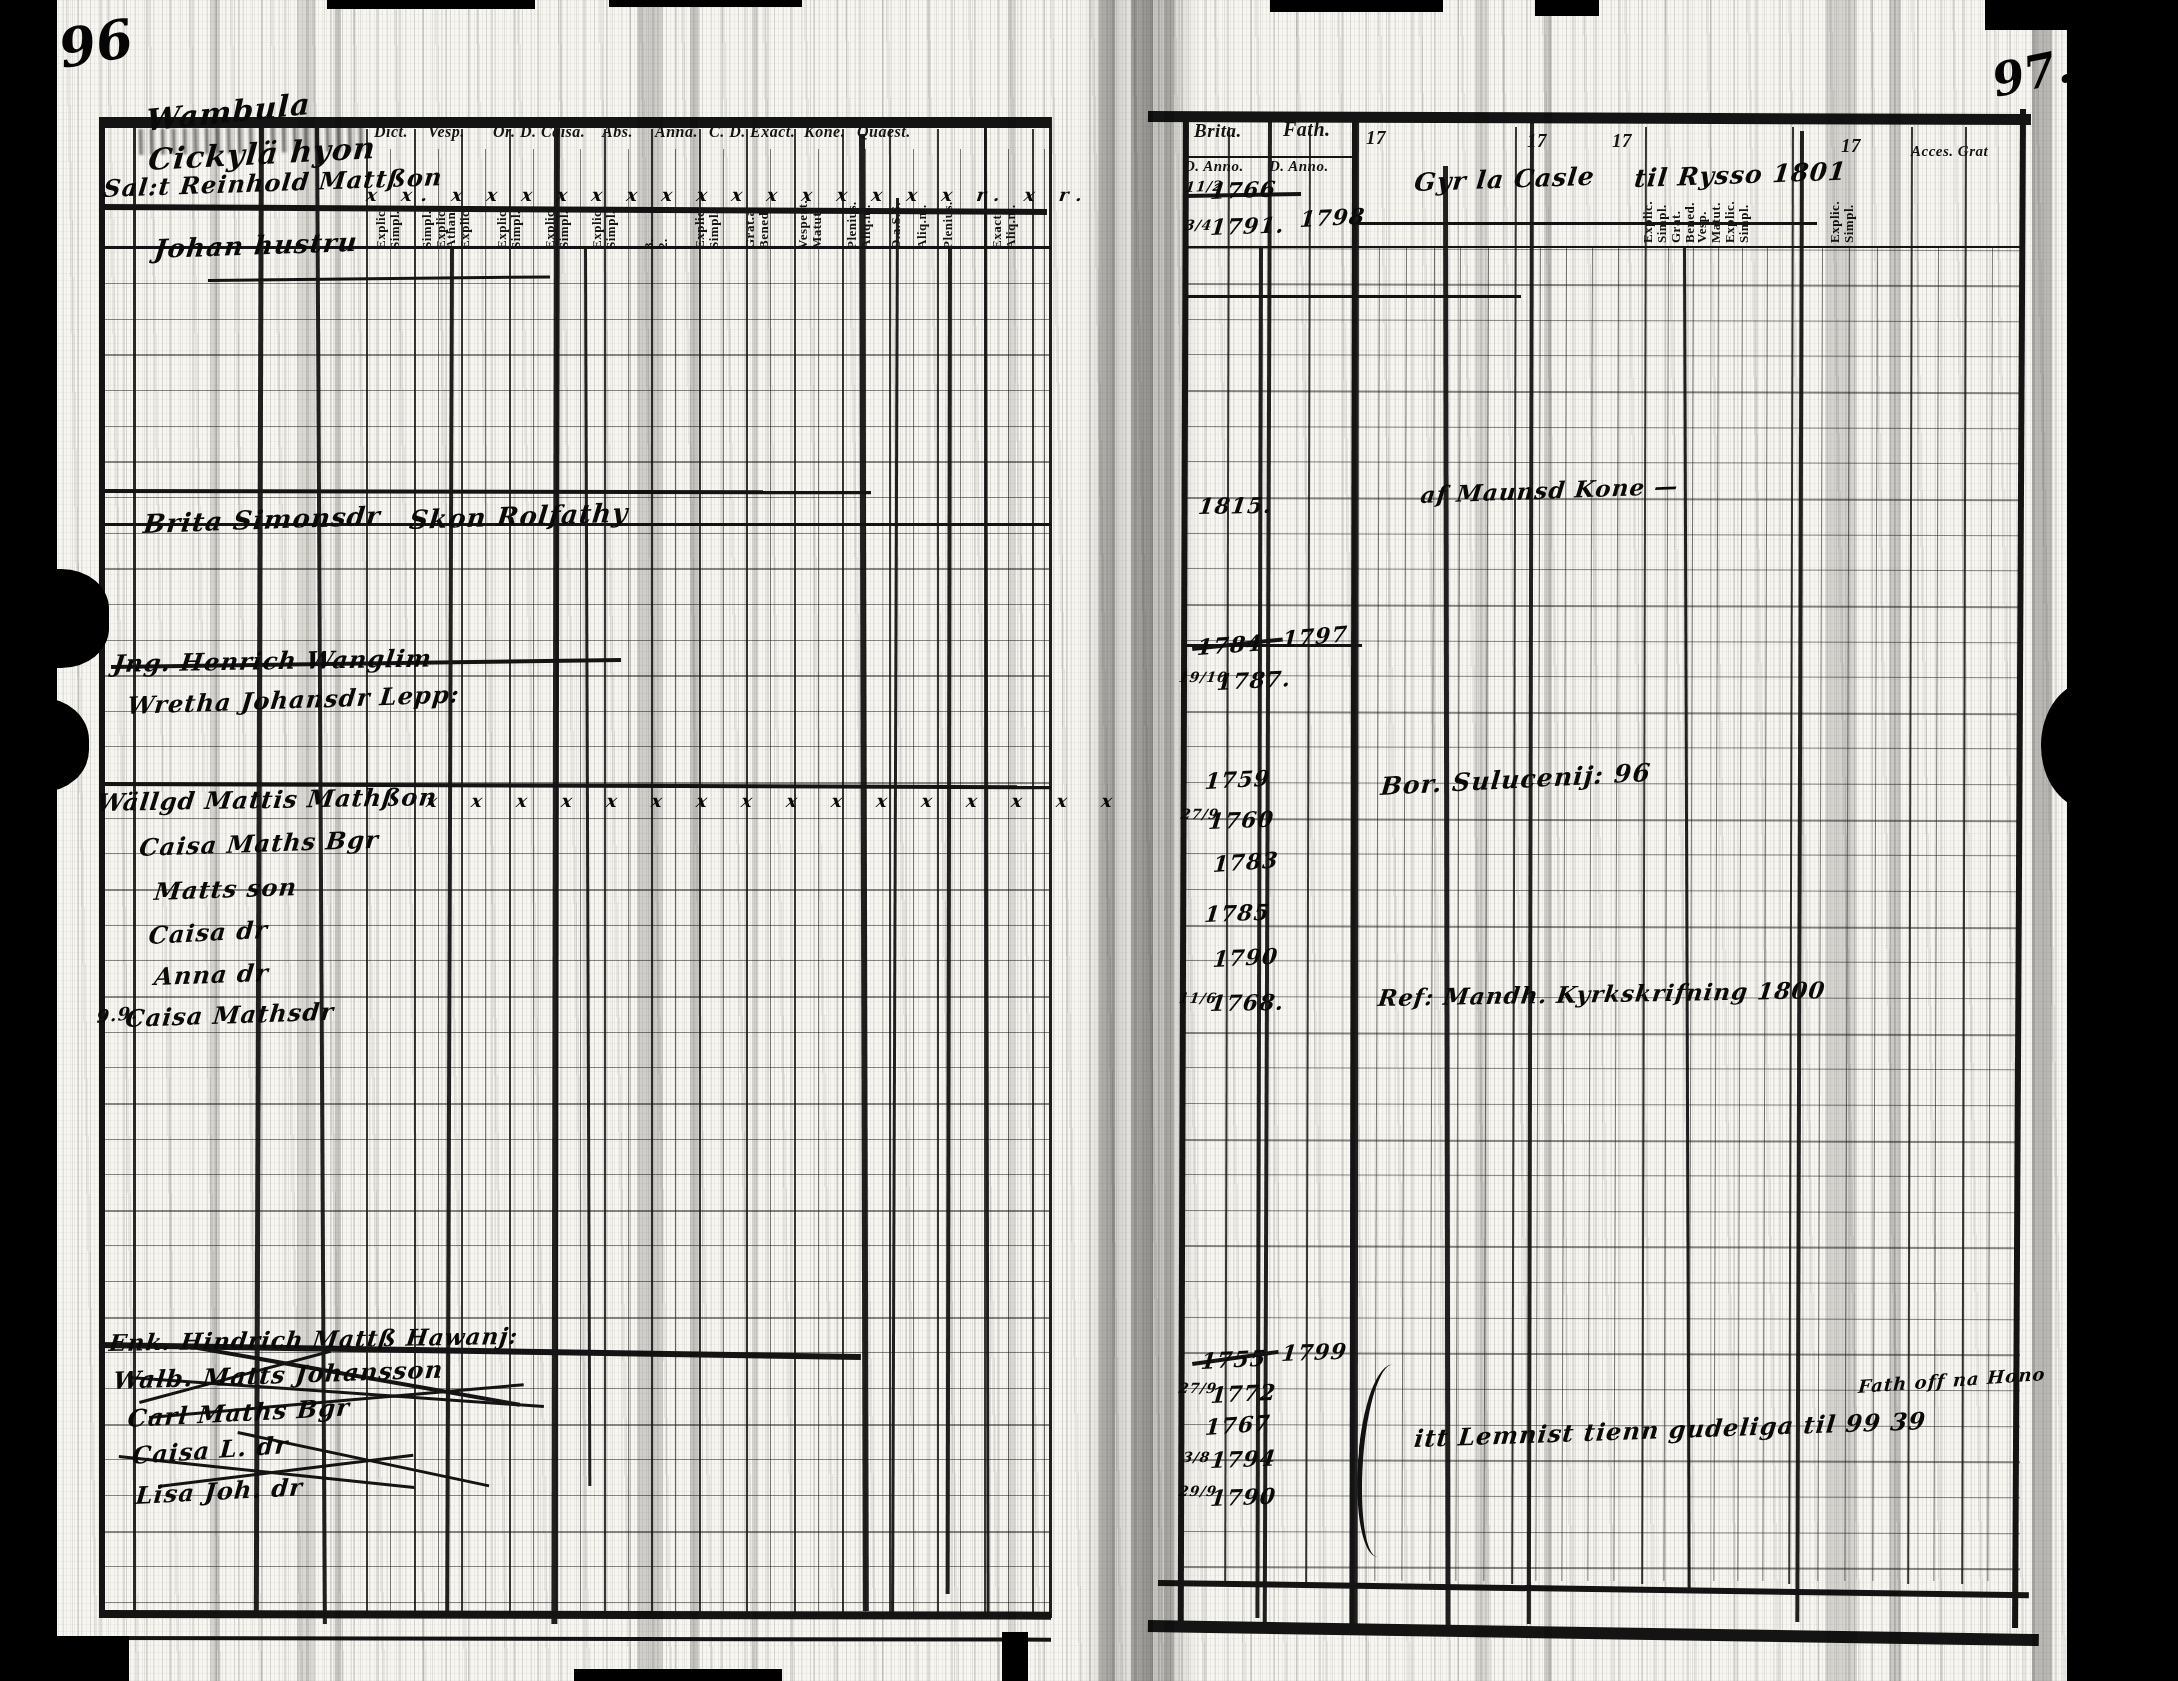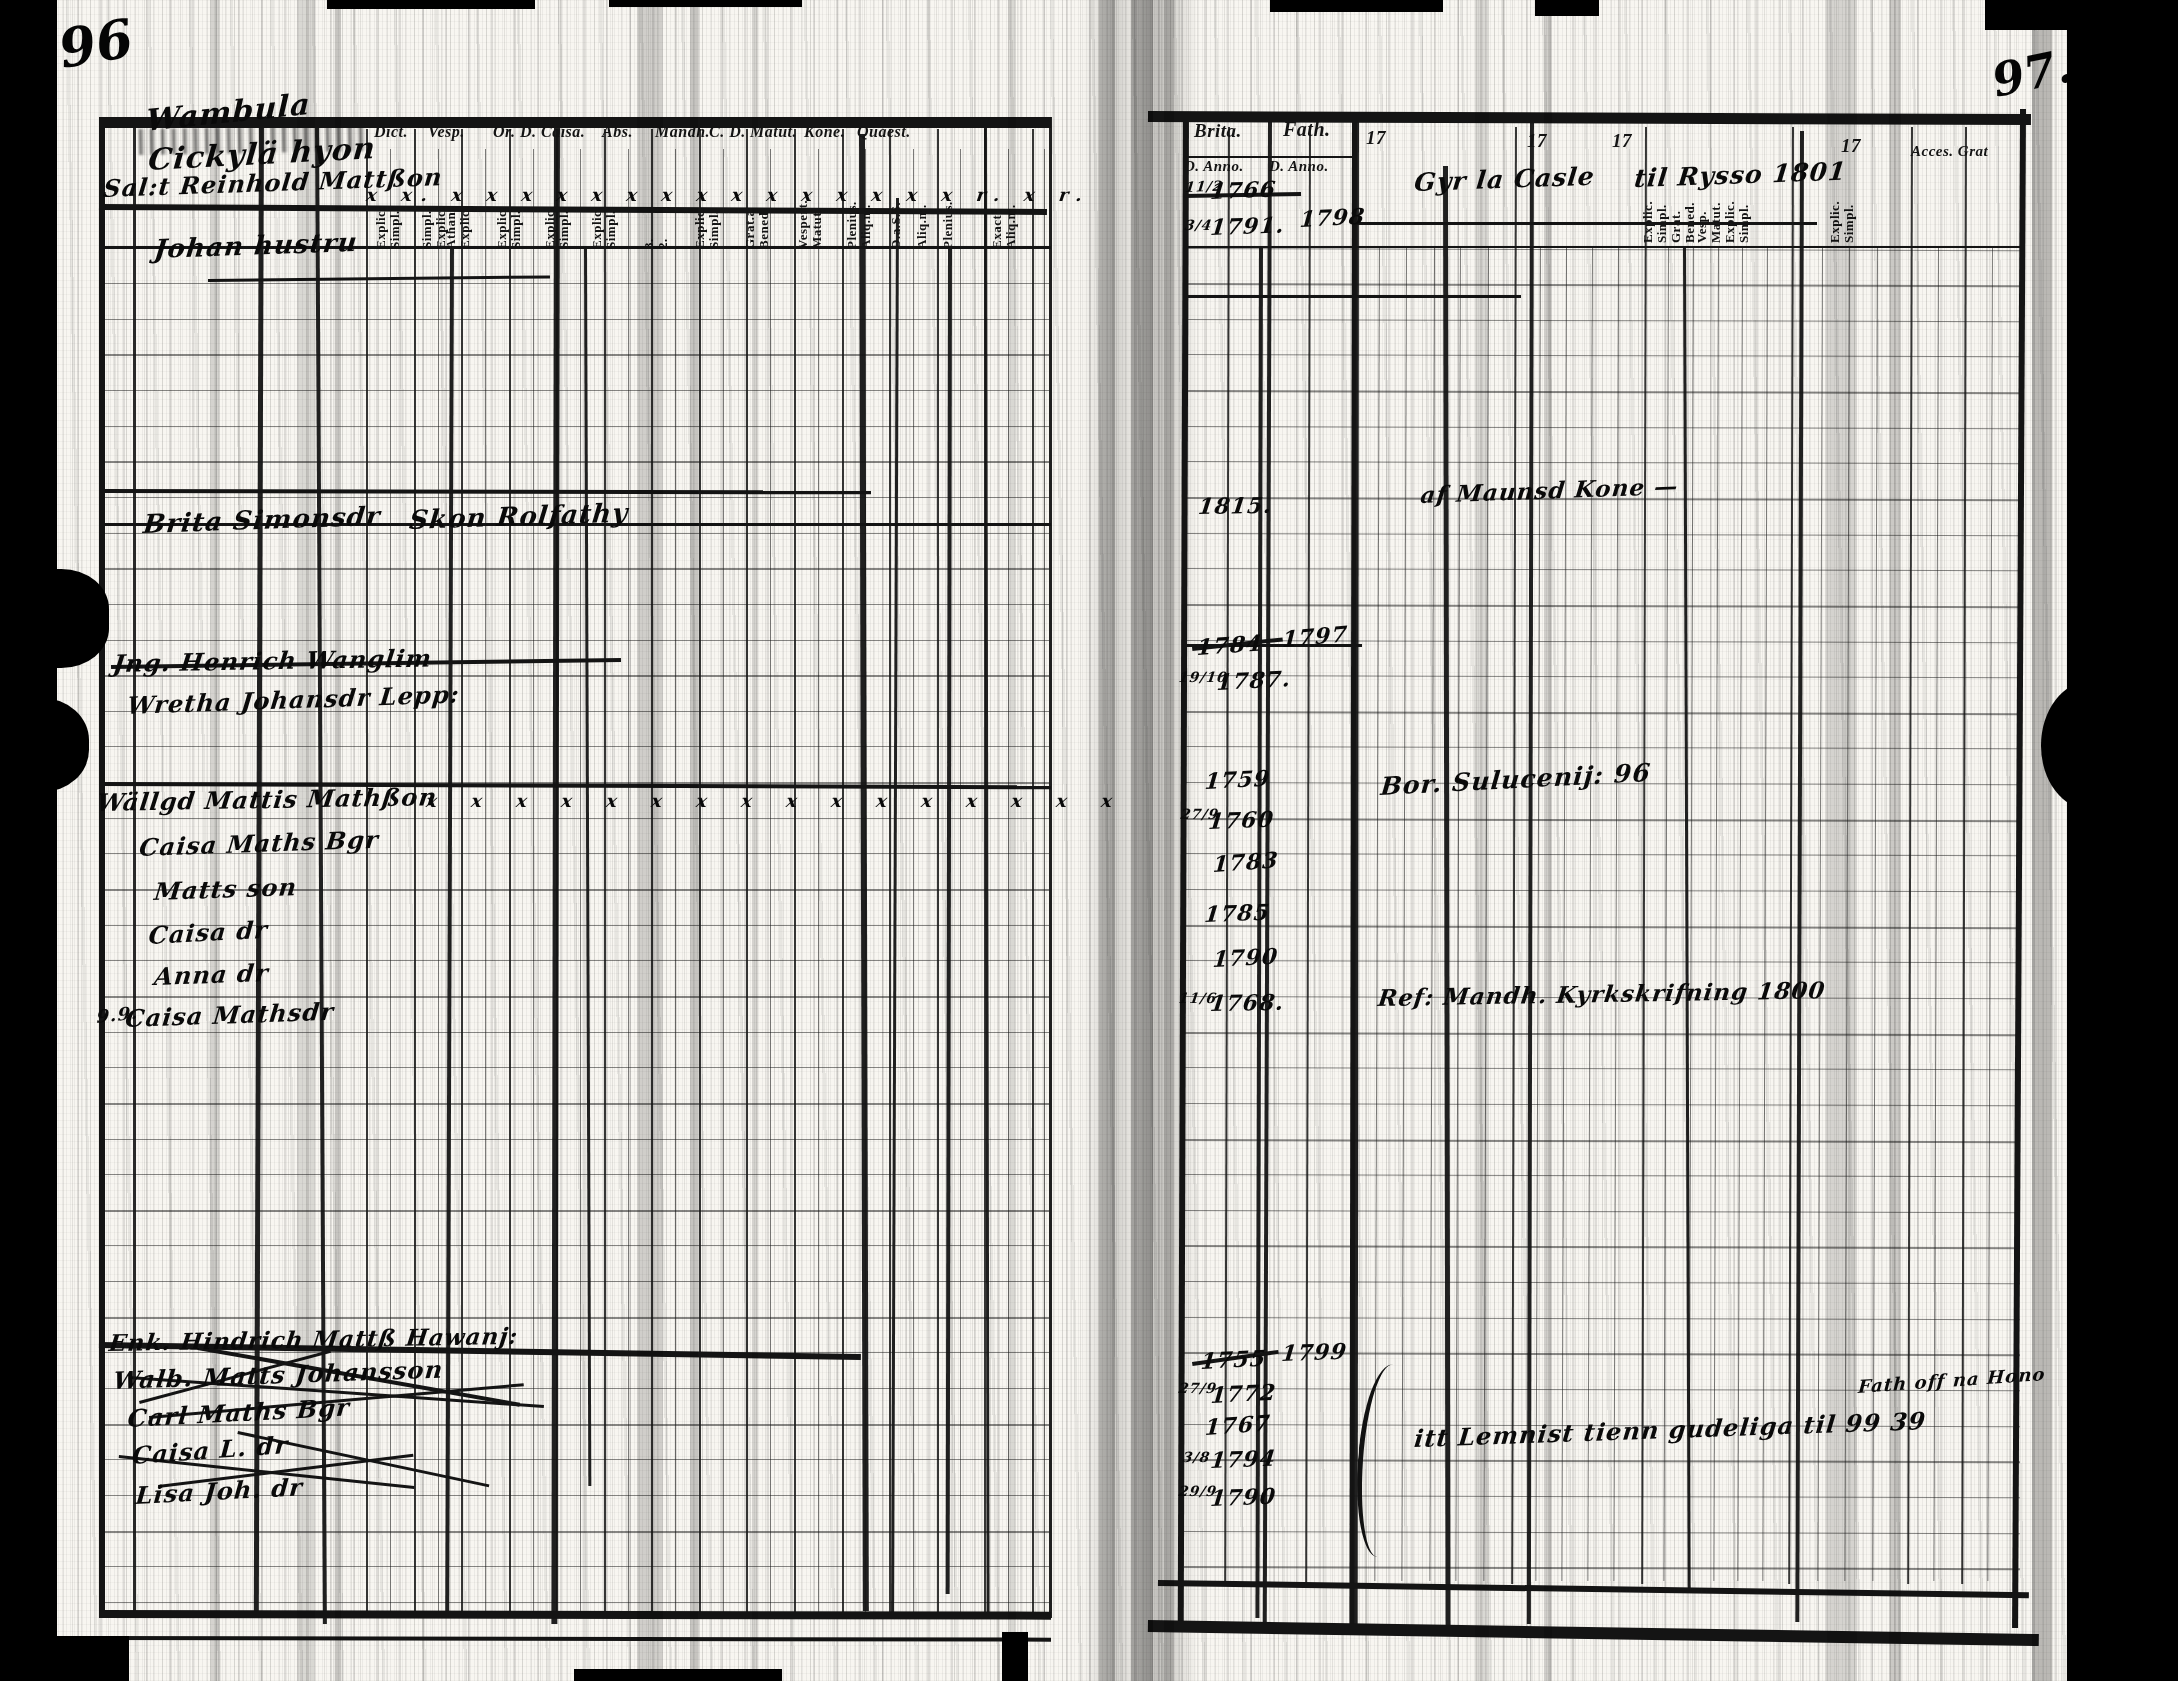--- a/index.html
+++ b/index.html
@@ -223,23 +223,23 @@
     <div class="line" style="left: 149px; top: 1416px; width: 376px; height: 3px; transform: rotate(-5deg);"></div>
     <div class="line" style="left: 119px; top: 1455px; width: 297px; height: 3px; transform: rotate(6deg);"></div>
     <div class="line" style="left: 158px; top: 1485px; width: 257px; height: 3px; transform: rotate(-7deg);"></div>
     <div class="line" style="left: 198px; top: 1346px; width: 327px; height: 4px; transform: rotate(10deg);"></div>
     <div class="line" style="left: 139px; top: 1401px; width: 198px; height: 3px; transform: rotate(-15deg);"></div>
     <div class="line" style="left: 238px; top: 1431px; width: 257px; height: 3px; transform: rotate(12deg);"></div>
     <div class="pr" style="left: 374px; top: 123px; font-size: 16px;">Dict.</div>
     <div class="pr" style="left: 428px; top: 123px; font-size: 16px;">Vesp.</div>
     <div class="pr" style="left: 493px; top: 123px; font-size: 16px;">Or. D. Caisa.</div>
     <div class="pr" style="left: 602px; top: 123px; font-size: 16px;">Abs.</div>
-    <div class="pr" style="left: 655px; top: 123px; font-size: 16px;">Mandh.</div>
+    <div class="pr" style="left: 655px; top: 123px; font-size: 16px;">Anna.</div>
     <div class="pr" style="left: 709px; top: 123px; font-size: 16px;">C. D.</div>
-    <div class="pr" style="left: 750px; top: 123px; font-size: 16px;">Matut.</div>
+    <div class="pr" style="left: 750px; top: 123px; font-size: 16px;">Exact.</div>
     <div class="pr" style="left: 804px; top: 123px; font-size: 16px;">Kone.</div>
     <div class="pr" style="left: 857px; top: 123px; font-size: 16px;">Quaest.</div>
     <div class="prv" style="left: 374px; top: 150px; height: 99px;">Explic.
 Simpl.</div>
     <div class="prv" style="left: 420px; top: 150px; height: 99px;">Simpl.
 Explic.</div>
     <div class="prv" style="left: 444px; top: 150px; height: 99px;">Athan.
 Explic.</div>
     <div class="prv" style="left: 495px; top: 150px; height: 99px;">Explic.
 Simpl.</div>

